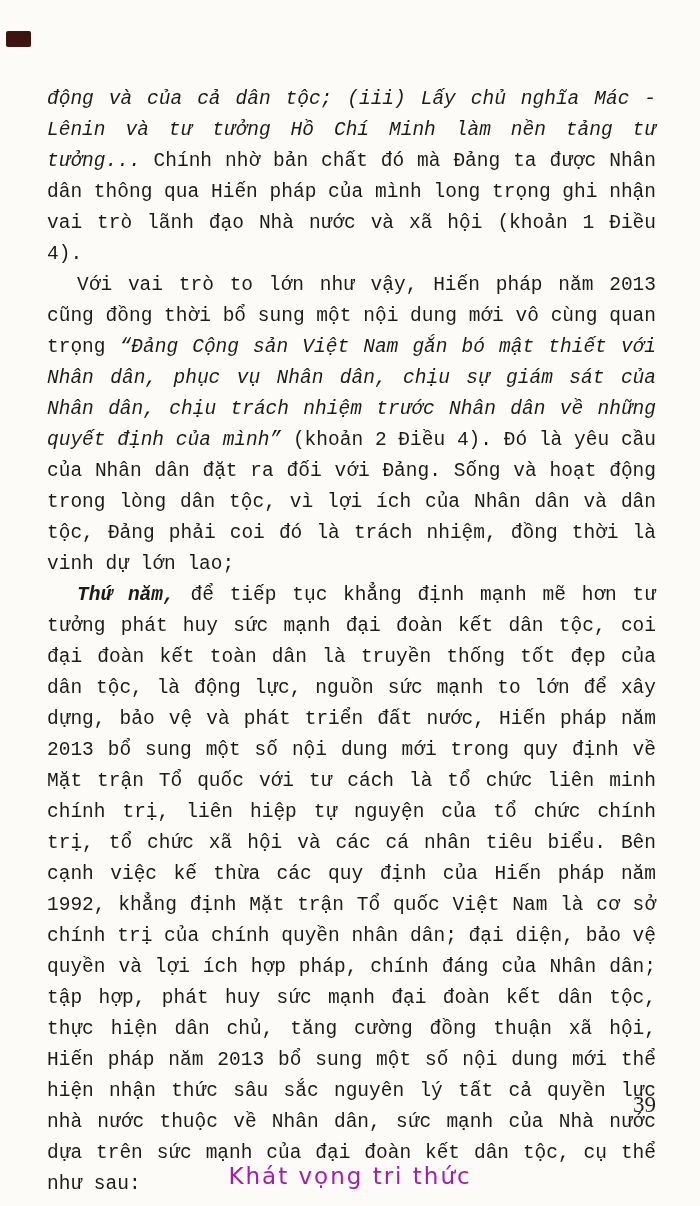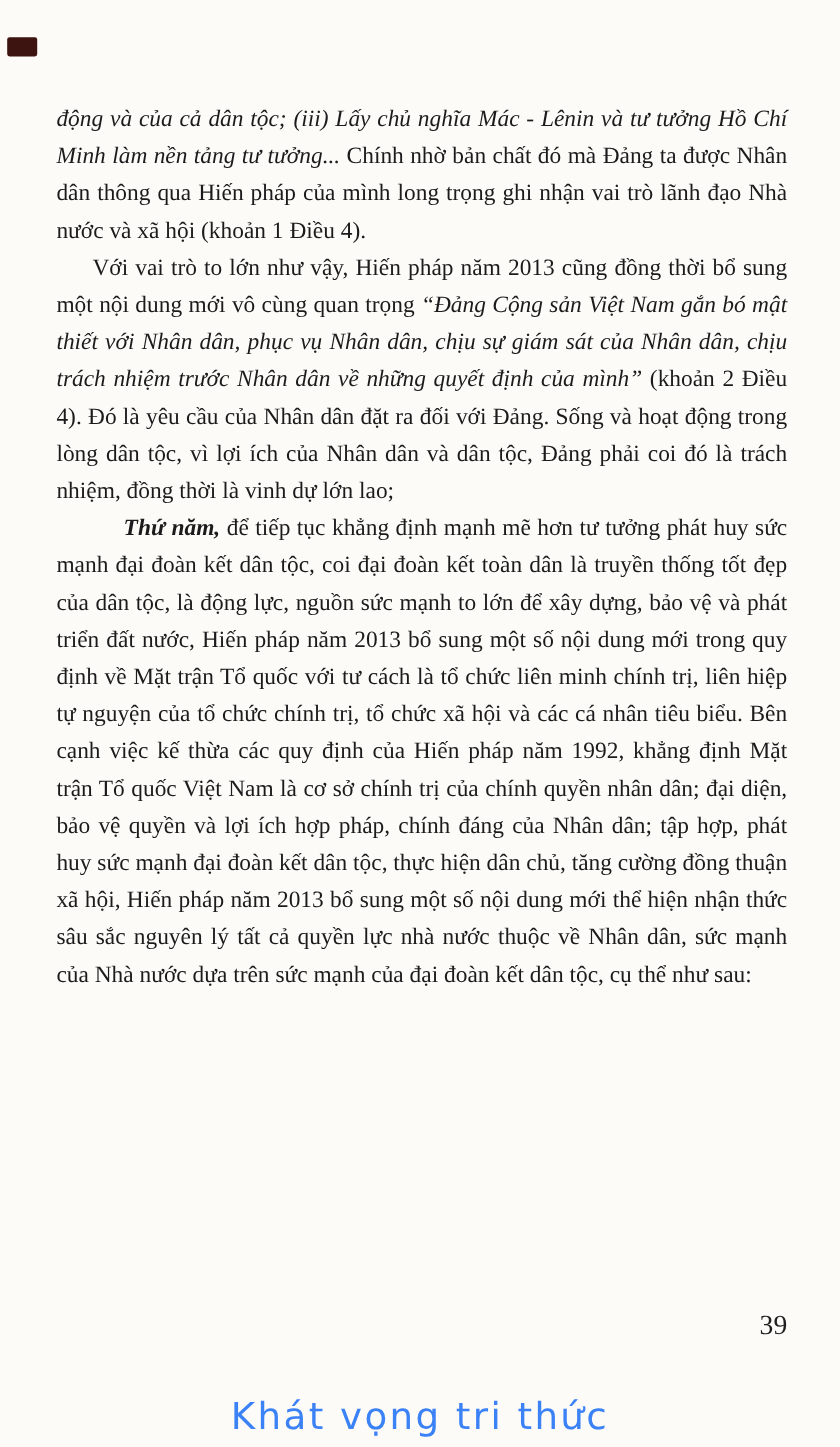--- a/index.html
+++ b/index.html
@@ -28,35 +28,35 @@
   }
   .text-block {
     position: absolute;
     left: 47px;
     top: 84px;
     width: 609px;
     font-size: 19.5px;
     line-height: 31px;
     text-align: justify;
     text-justify: inter-word;
+    font-family: Liberation Mono, monospace;
   }
   .para {
     margin: 0;
     text-indent: 30px;
   }
   .para.no-indent {
     text-indent: 0;
   }
   .seg-italic {
     font-style: italic;
   }
   .seg-bold-italic {
     font-style: italic;
     font-weight: bold;
-    margin-left: 26px;
   }
   .watermark {
     position: absolute;
     left: 0;
     right: 0;
     top: 1078px;
     text-align: center;
     font-family: "DejaVu Sans", sans-serif;
     font-weight: normal;
     font-size: 68px;
@@ -64,23 +64,23 @@
     color: #c9c9c7;
     user-select: none;
   }
   .tagline {
     position: absolute;
     left: 0;
     right: 0;
     top: 1163px;
     text-align: center;
     font-family: "DejaVu Sans", sans-serif;
-    font-size: 31px;
+    font-size: 23px;
     letter-spacing: 2px;
-    color: #3b82f6;
+    color: #a21caf;
     user-select: none;
   }
   .page-number {
     position: absolute;
     right: 44px;
     top: 1092px;
     font-size: 23px;
     color: #1f1f1f;
   }
 </style>

